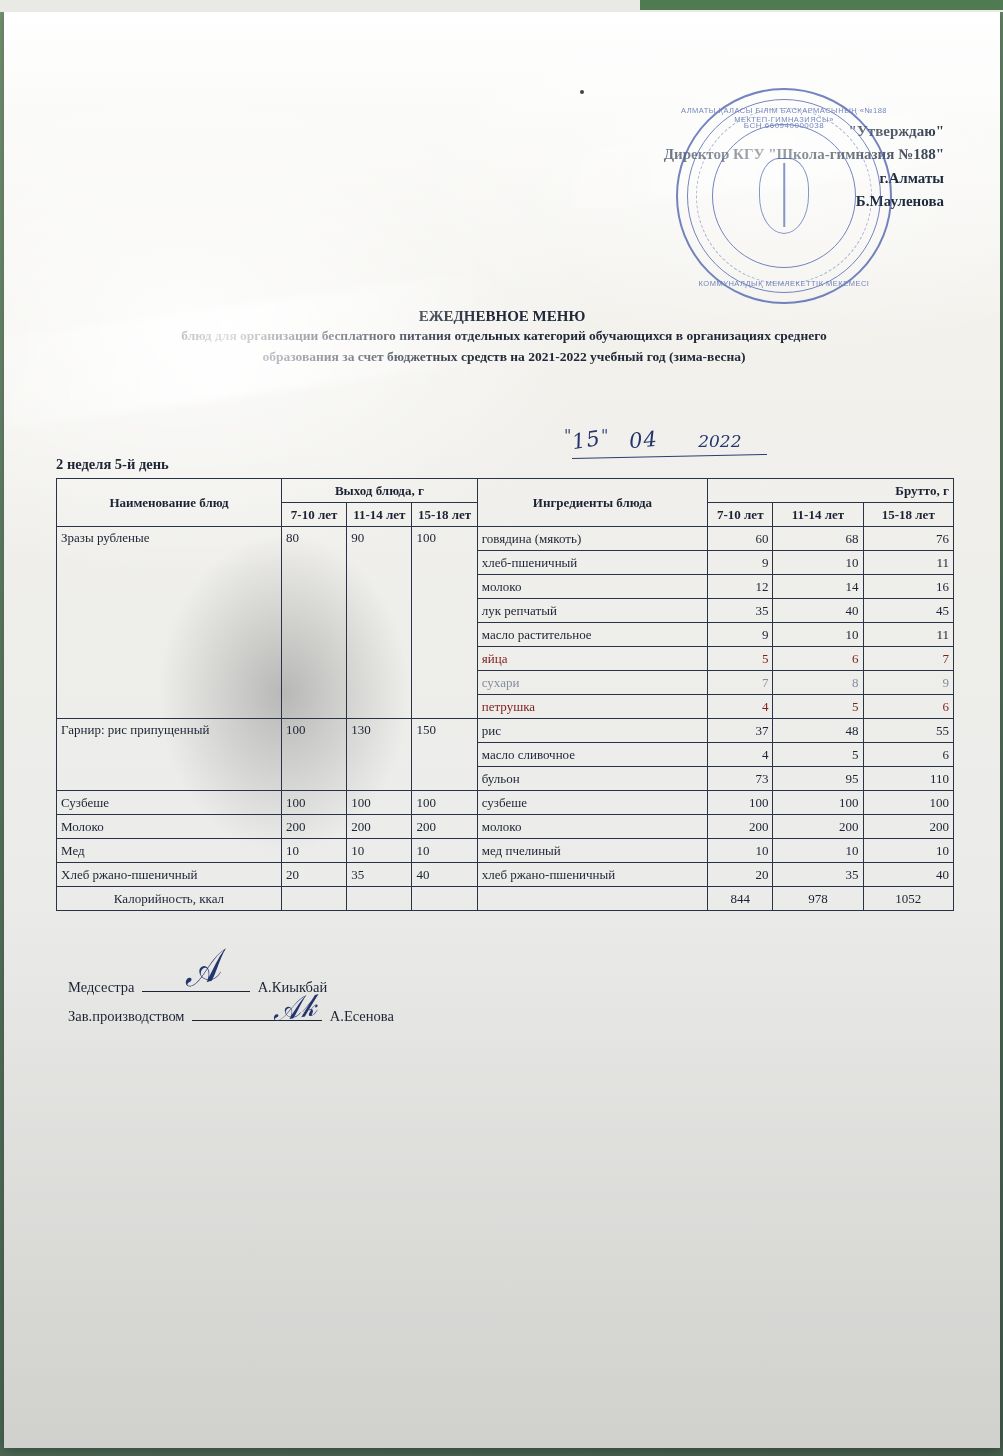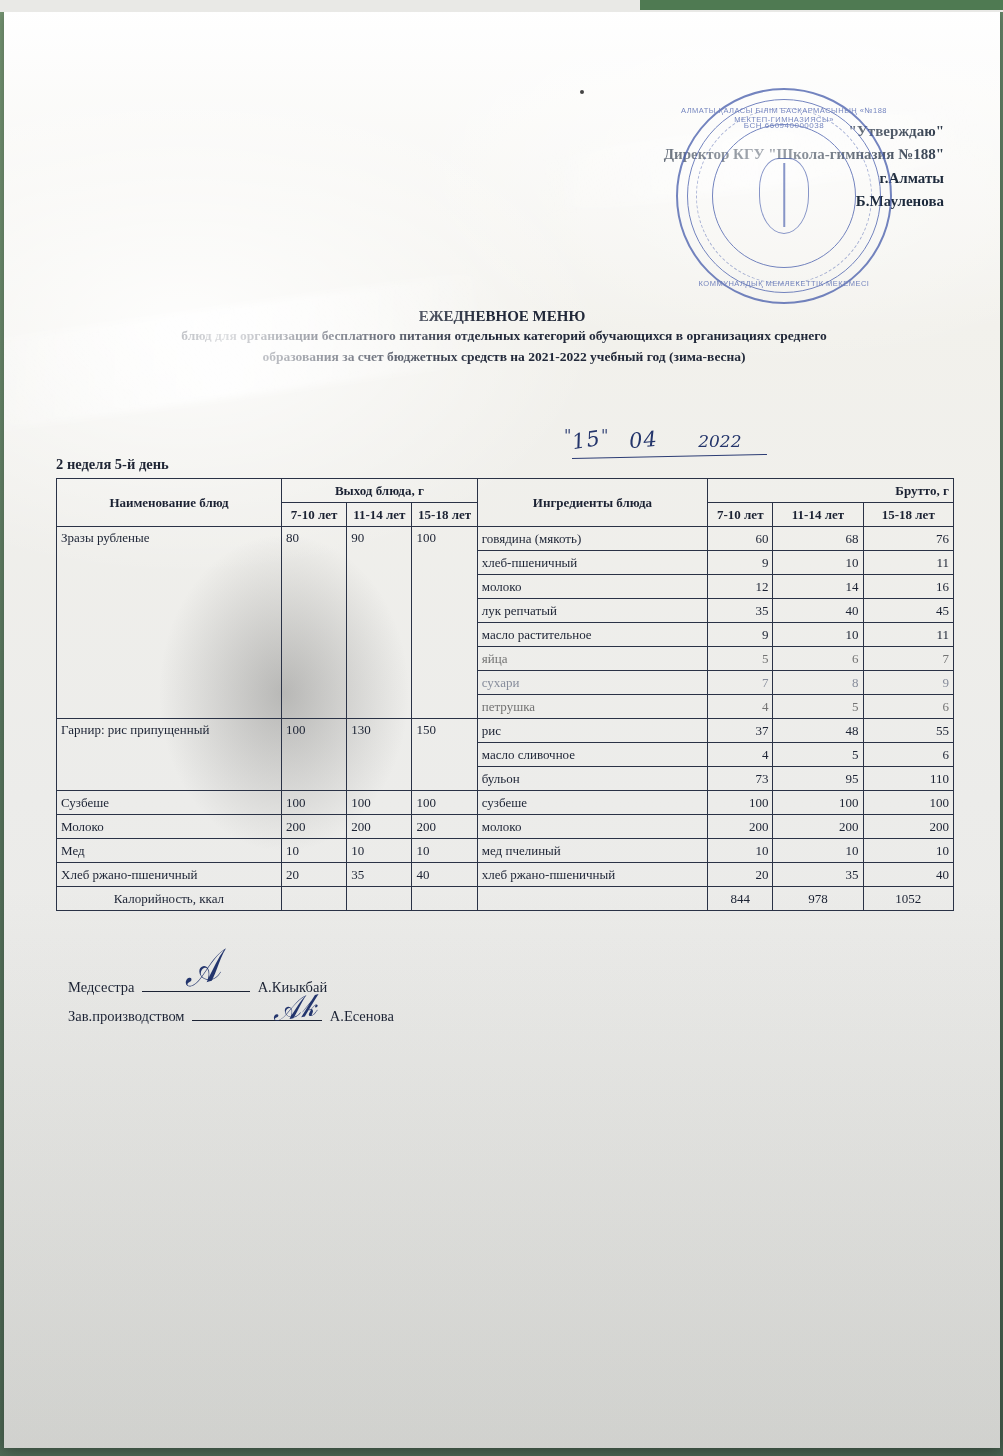--- a/index.html
+++ b/index.html
@@ -213,21 +213,21 @@
     font-size: 13px;
   }
   .c-name { width: 222px; text-align: left; padding-left: 6px; margin-top: 13px; }
   .c-num  { width: 58px;  text-align: left; }
   .c-ing  { width: 228px; text-align: left; padding-left: 6px; }
   .c-b1   { width: 58px;  text-align: right; padding-right: 8px; }
   .c-b2   { width: 84px;  text-align: right; padding-right: 8px; }
   .c-b3   { width: 84px;  text-align: right; padding-right: 8px; }
   .bold { font-weight: bold; text-align: center; }
   .head-name { text-align: left; padding-left: 8px; font-weight: bold; }
-  .faded { color: #737373; }
+  .faded { color: #7f1d1d; }
   .faded2 { color: #878d9c; margin-left: 36px; }
 
   
   .signatures {
     position: absolute;
     left: 64px;
     top: 965px;
     font-size: 14.5px;
     color: #1c2334;
     z-index: 6;

